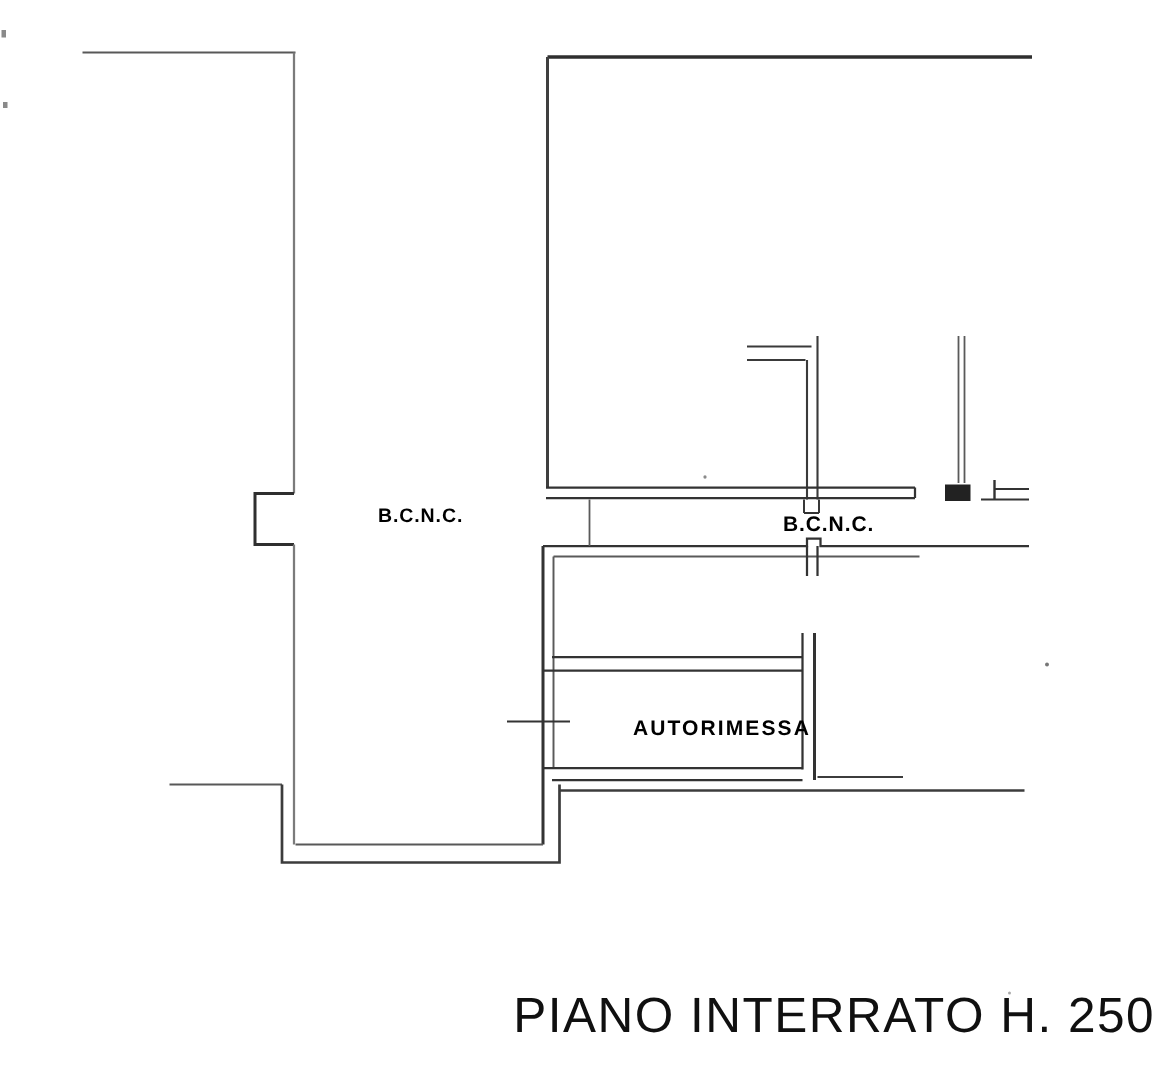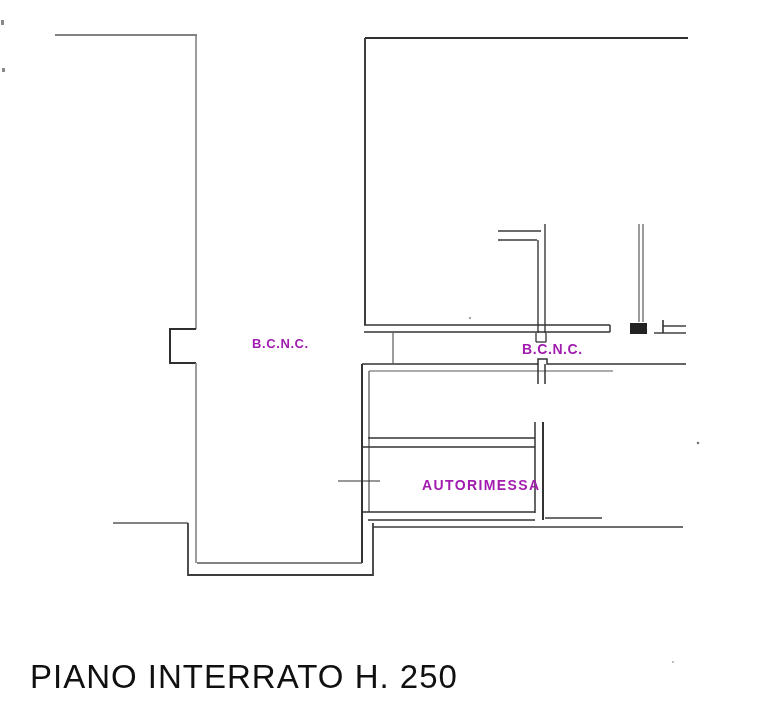--- a/index.html
+++ b/index.html
@@ -15,21 +15,21 @@
     background: #ffffff;
     overflow: hidden;
   }
   .plan-svg {
     position: absolute;
     left: 0;
     top: 0;
   }
   .label {
     position: absolute;
-    color: #a21caf;
+    color: #000000;
     white-space: nowrap;
   }
   .room-label {
     font-weight: bold;
     font-size: 13px;
     letter-spacing: 0.6px;
   }
   .bcnc-left  { left: 252px; top: 336px; }
   .bcnc-right { left: 522px; top: 341px; font-size: 14px; }
   .autorimessa {
@@ -37,22 +37,22 @@
     font-size: 14px;
     font-weight: 600;
     letter-spacing: 1.4px;
   }
   .plan-title {
     position: absolute;
     left: 0;
     top: 658px;
     width: 770px;
     box-sizing: border-box;
-    padding-left: 30px;
-    text-align: left;
+    padding-left: 15px;
+    text-align: right;
     font-size: 33px;
     letter-spacing: 1px;
     color: #101010;
     font-weight: 400;
   }
 </style>
 </head>
 <body>
 
 <div class="page">

